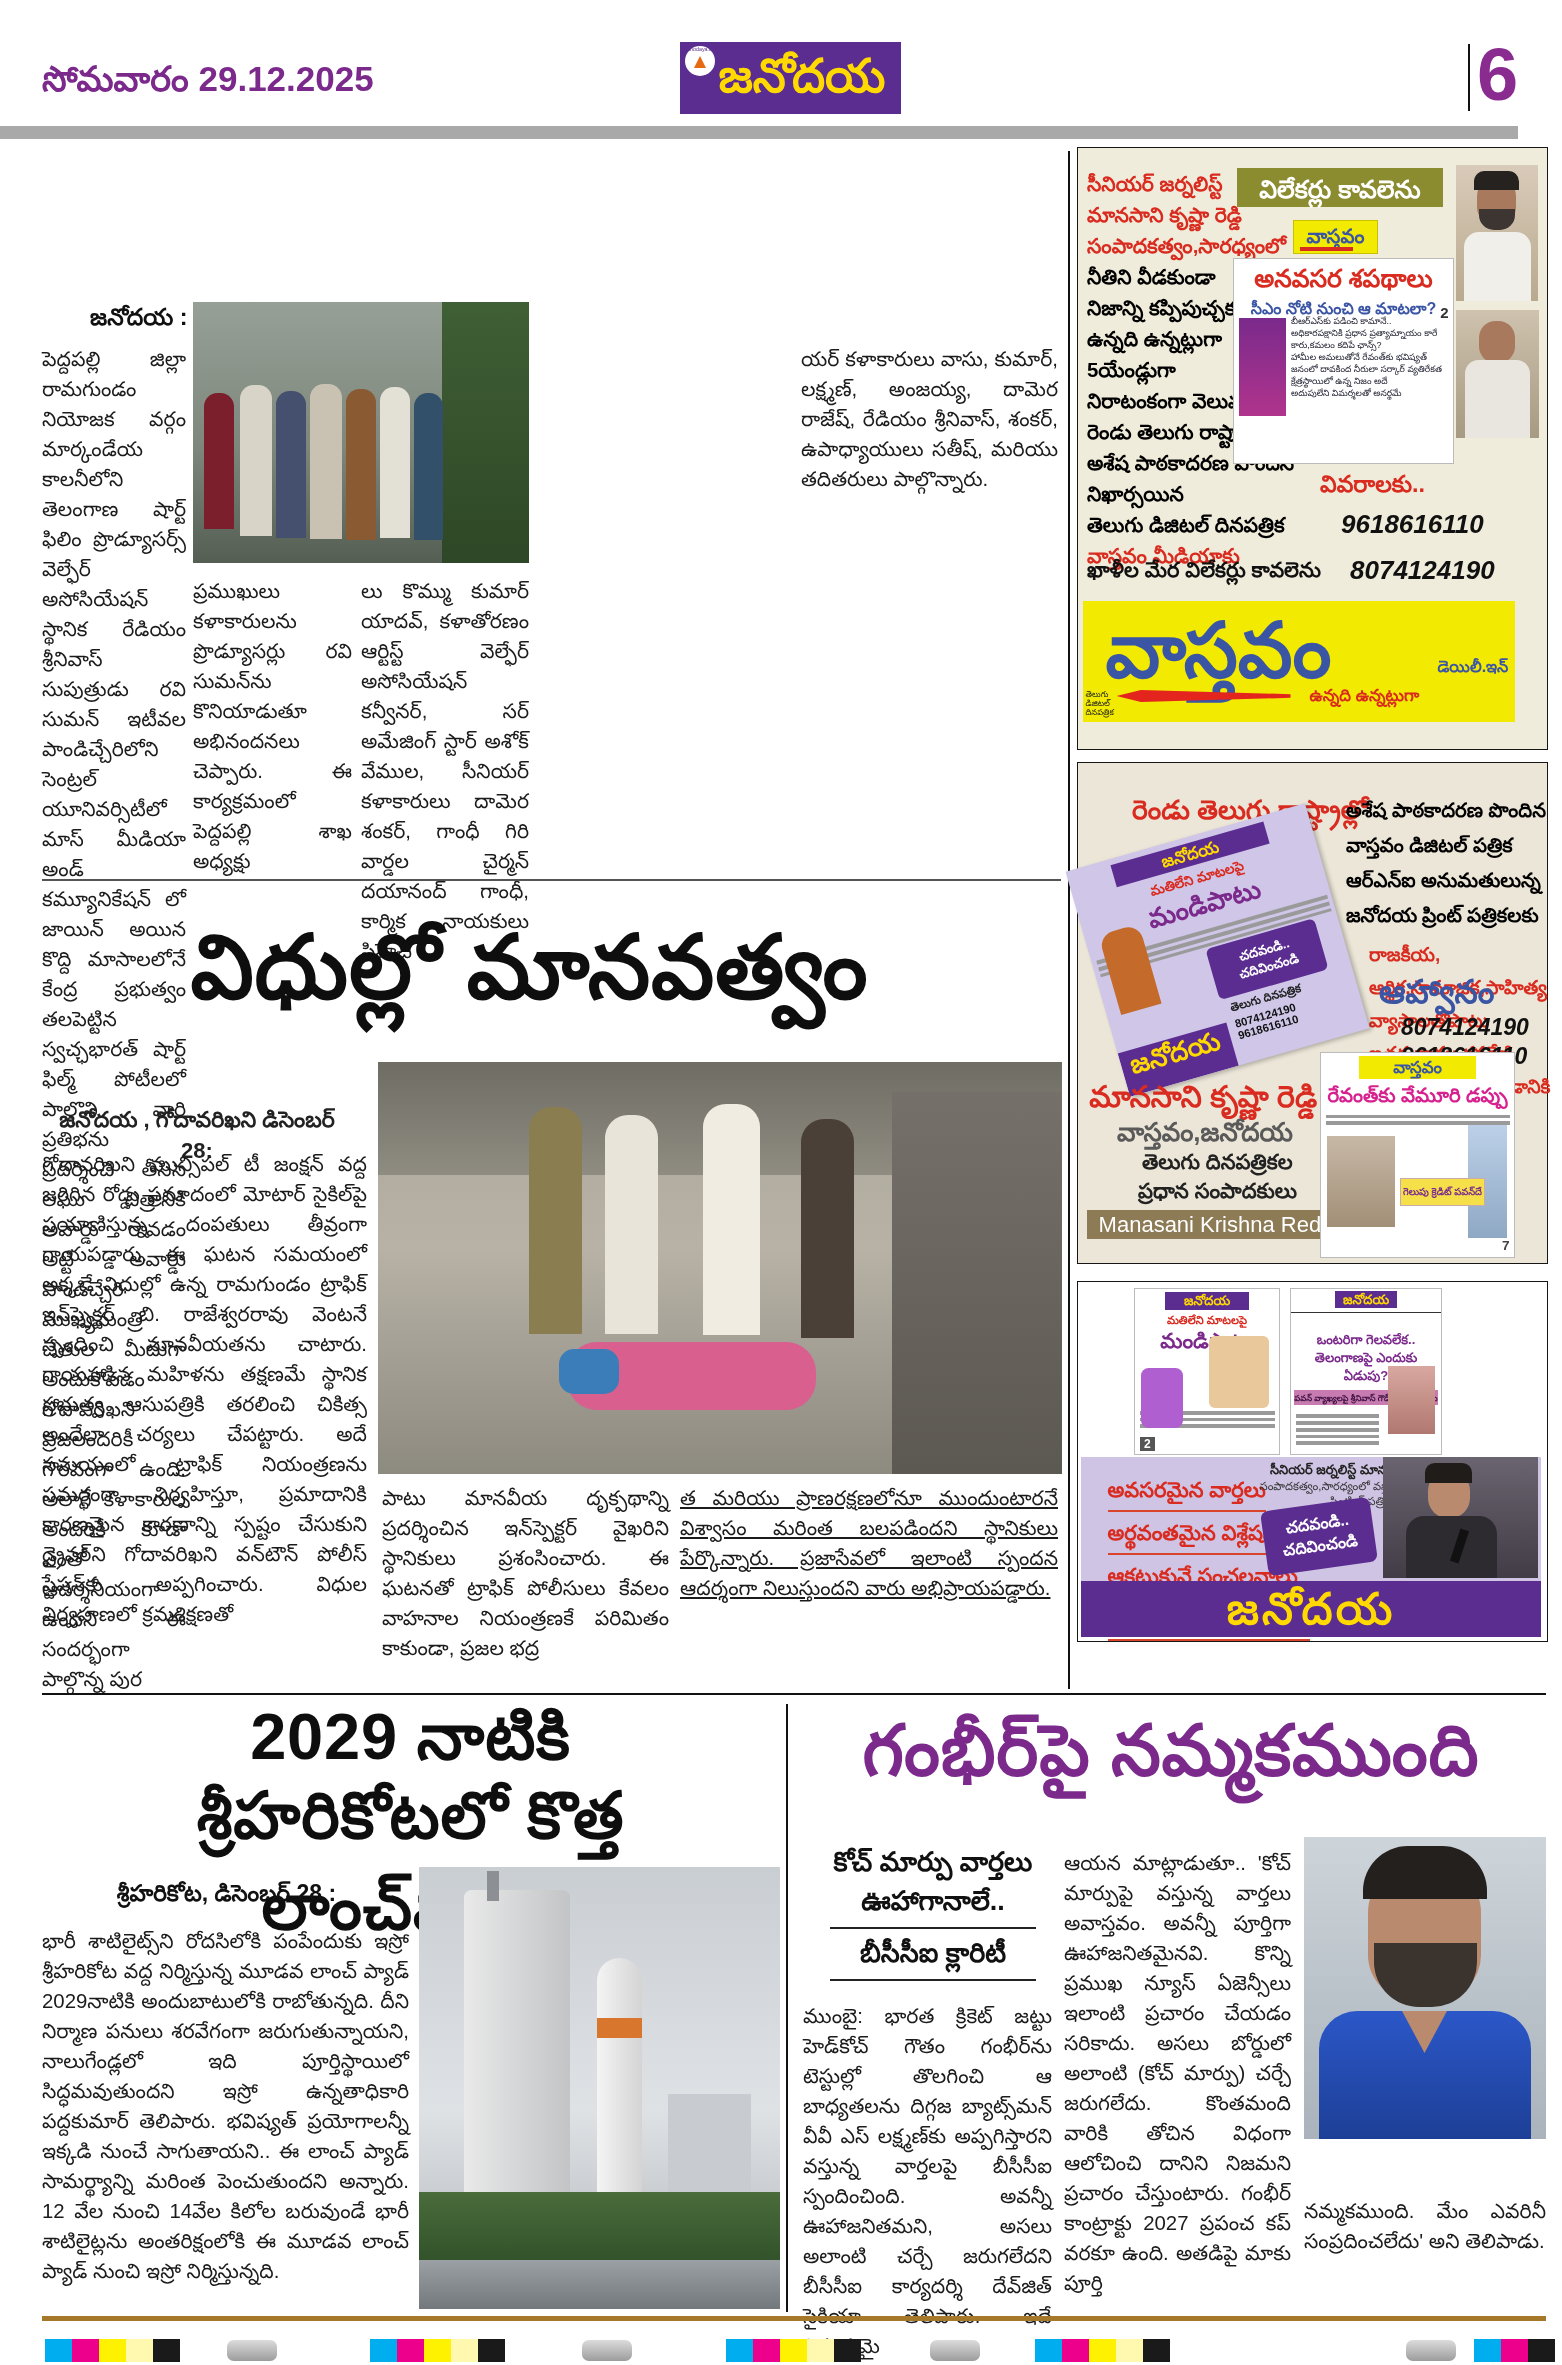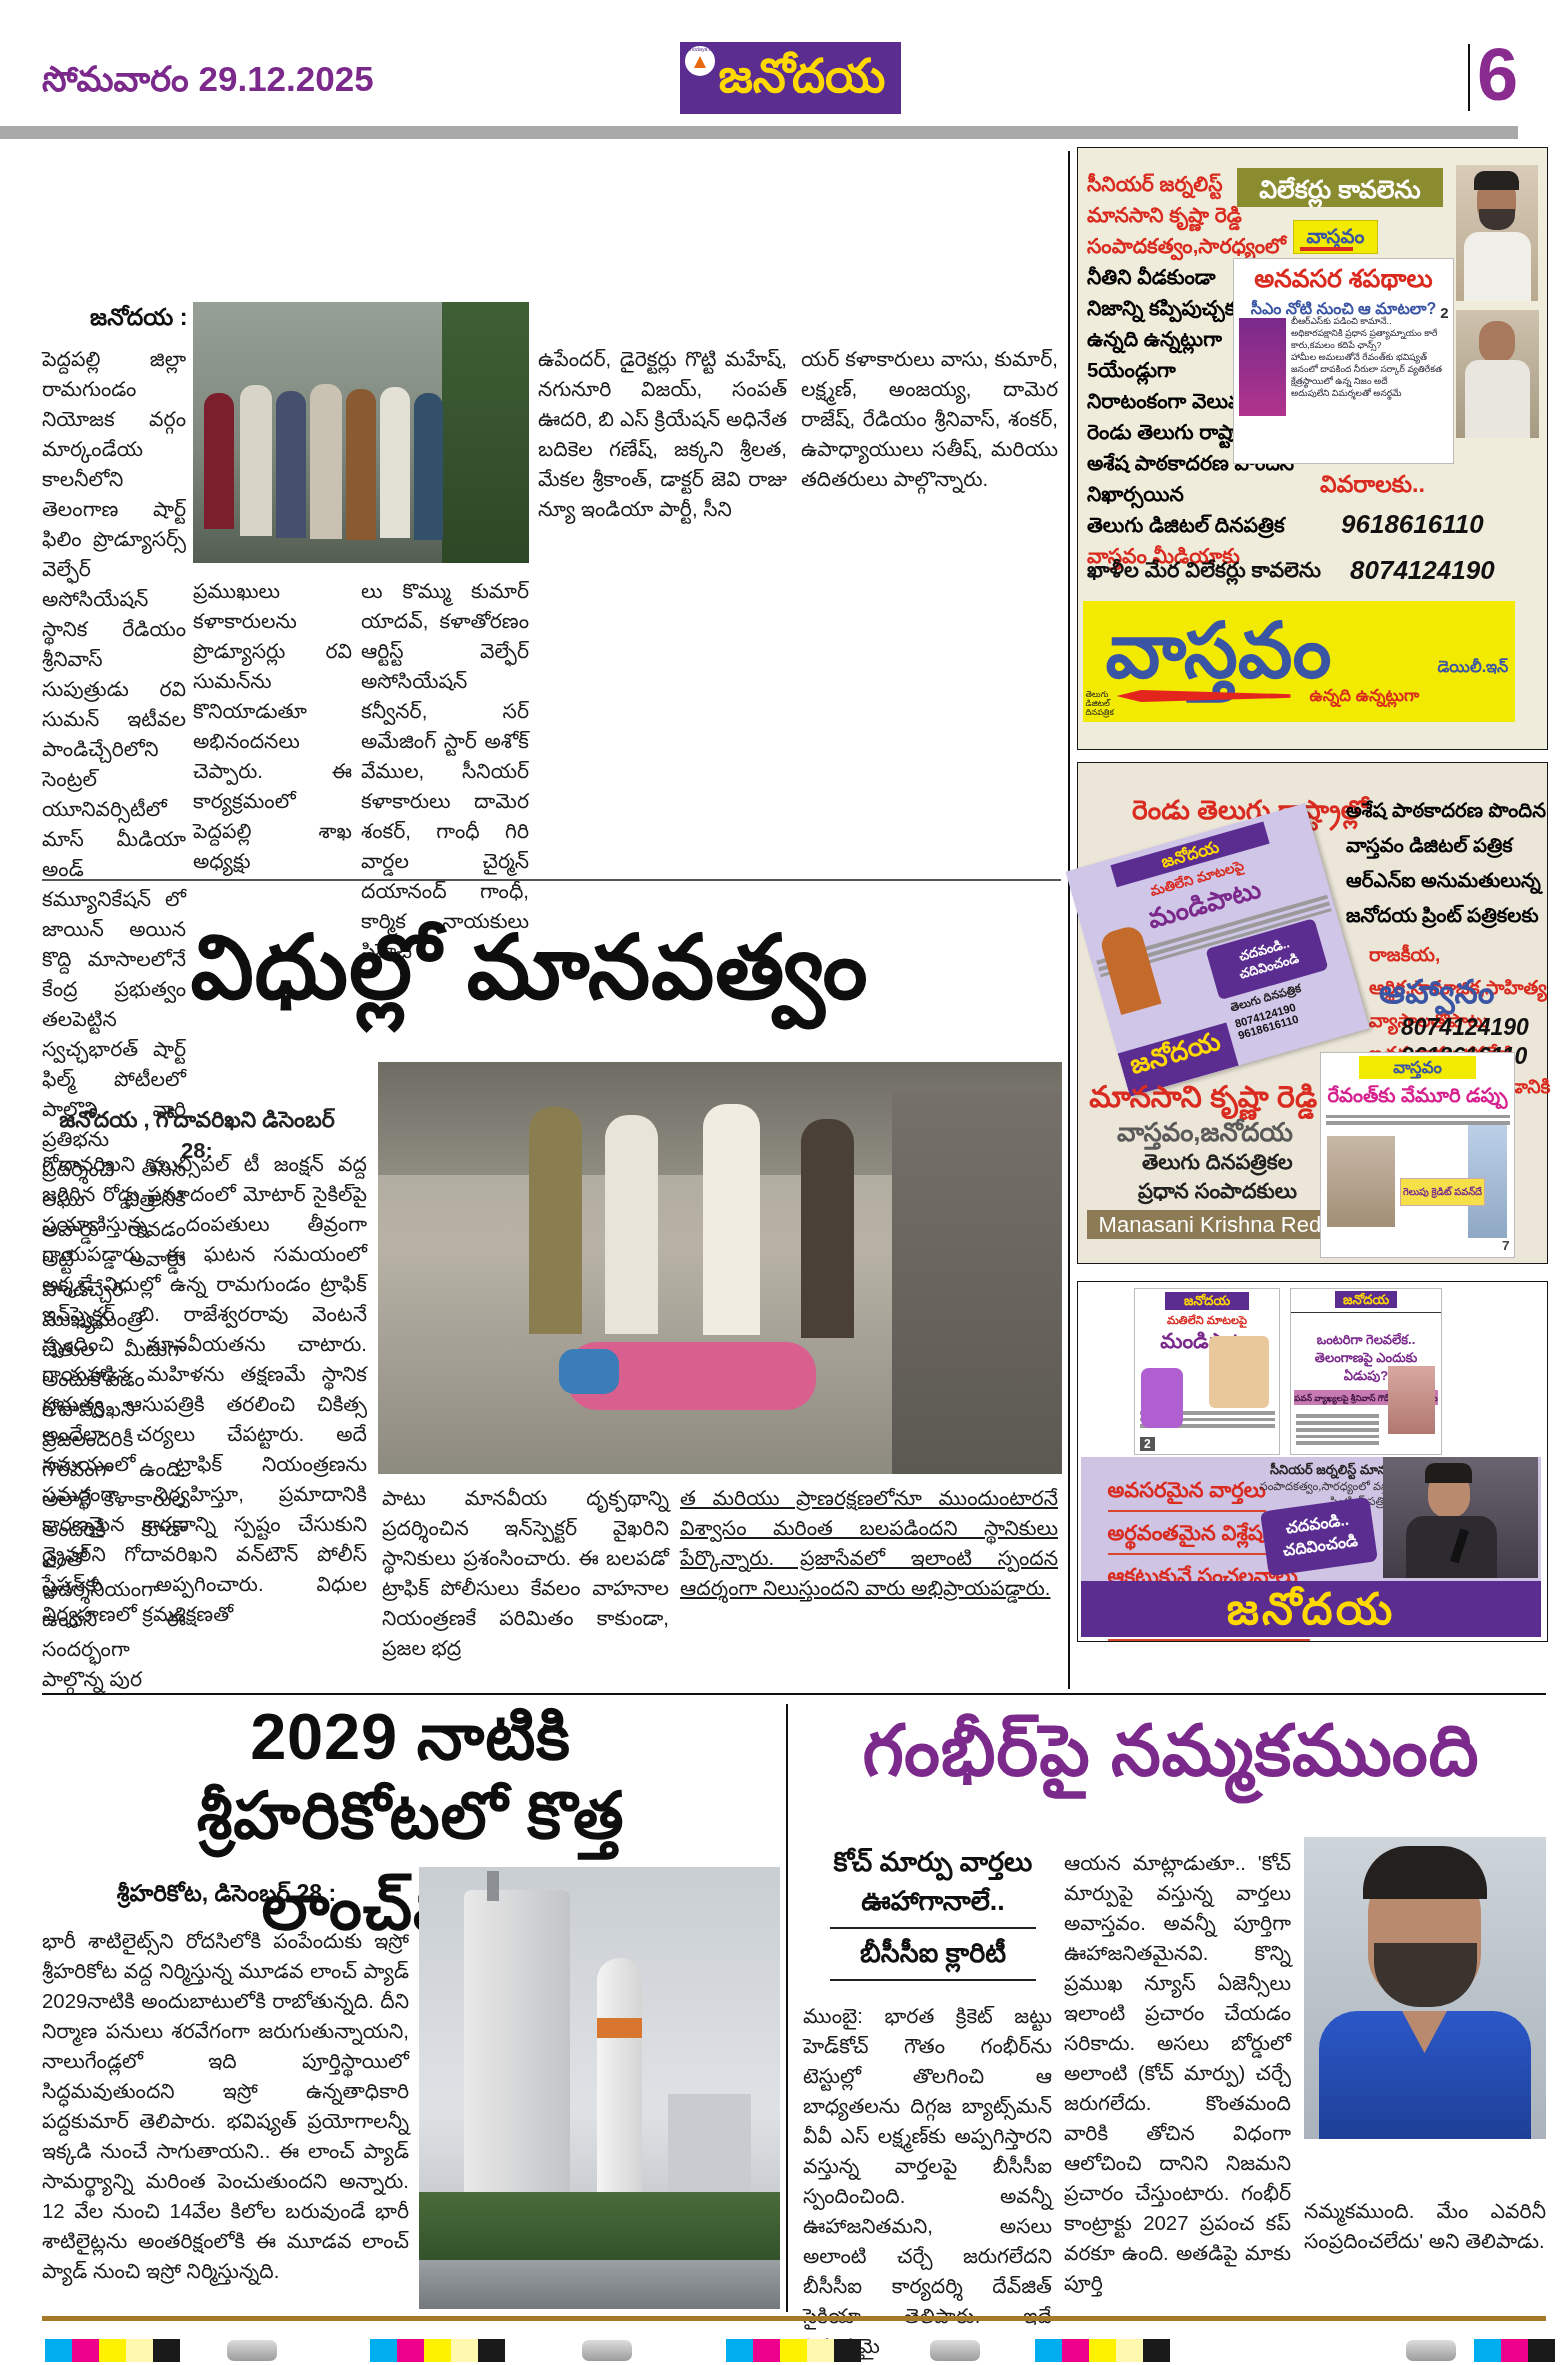--- a/index.html
+++ b/index.html
@@ -58,41 +58,40 @@
     <div class="abs" style="left:83px;top:89px;width:30px;height:147px;background:#44506e;border-radius:13.6px 13.6px 0 0;"></div>
     <div class="abs" style="left:117px;top:82px;width:32px;height:155px;background:#c9c2b2;border-radius:13.6px 13.6px 0 0;"></div>
     <div class="abs" style="left:153px;top:87px;width:30px;height:151px;background:#8a5a32;border-radius:13.6px 13.6px 0 0;"></div>
     <div class="abs" style="left:187px;top:85px;width:30px;height:151px;background:#e3e0d6;border-radius:13.6px 13.6px 0 0;"></div>
     <div class="abs" style="left:221px;top:91px;width:29px;height:147px;background:#32506a;border-radius:13.6px 13.6px 0 0;"></div>
   </div>
 
   <div class="abs bt" style="left:42px;top:344px;width:144px;height:529px;">పెద్దపల్లి జిల్లా రామగుండం నియోజక వర్గం మార్కండేయ కాలనీలోని తెలంగాణ షార్ట్ ఫిలిం ప్రొడ్యూసర్స్ వెల్ఫేర్ అసోసియేషన్ స్థానిక రేడియం శ్రీనివాస్ సుపుత్రుడు రవి సుమన్ ఇటీవల పాండిచ్చేరిలోని సెంట్రల్ యూనివర్సిటీలో మాస్ మీడియా అండ్ కమ్యూనికేషన్ లో జాయిన్ అయిన కొద్ది మాసాలలోనే కేంద్ర ప్రభుత్వం తలపెట్టిన స్వచ్ఛభారత్ షార్ట్ ఫిల్మ్ పోటీలలో పాల్గొని వారి ప్రతిభను ప్రదర్శించి తీసిన లఘు చిత్రానికి అవార్డు రావడం అట్టి అవార్డు పాండిచ్చేరి ముఖ్యమంత్రి చేతుల మీదుగా అందుకోవడం గోదావరిఖని ప్రజలందరికీ గౌరవంగా ఉంది. అలాగే కళాకారుల అందరికీ కూడా ఎంతో ఆదర్శనీయంగా ఉందని ఈ సందర్భంగా పాల్గొన్న పుర</div>
   <div class="abs bt" style="left:193px;top:576px;width:159px;height:295px;">ప్రముఖులు కళాకారులను ప్రొడ్యూసర్లు రవి సుమన్‌ను కొనియాడుతూ అభినందనలు చెప్పారు. ఈ కార్యక్రమంలో పెద్దపల్లి శాఖ అధ్యక్షు</div>
   <div class="abs bt" style="left:361px;top:576px;width:168px;height:295px;">లు కొమ్ము కుమార్ యాదవ్, కళాతోరణం ఆర్టిస్ట్ వెల్ఫేర్ అసోసియేషన్ కన్వీనర్, సర్ అమేజింగ్ స్టార్ అశోక్ వేముల, సీనియర్ కళాకారులు దామెర శంకర్, గాంధీ గిరి వార్డల చైర్మన్ దయానంద్ గాంధీ, కార్మిక నాయకులు సిహెచ్</div>
-  <div class="abs bt" style="left:538px;top:344px;width:249px;height:529px;">ఉపేందర్, డైరెక్టర్లు గొట్టి మహేష్, నగునూరి విజయ్, సంపత్ ఊదరి, బి ఎస్ క్రియేషన్ అధినేత బదికెల గణేష్, జక్కని శ్రీలత, మేకల శ్రీకాంత్, డాక్టర్ జెవి రాజు న్యూ ఇండియా పార్టీ, సీని</div>
   <div class="abs bt" style="left:801px;top:344px;width:257px;height:529px;">యర్ కళాకారులు వాసు, కుమార్, లక్ష్మణ్, అంజయ్య, దామెర రాజేష్, రేడియం శ్రీనివాస్, శంకర్, ఉపాధ్యాయులు సతీష్, మరియు తదితరులు పాల్గొన్నారు.</div>
 
   <div class="abs" style="left:42px;top:879px;width:1019px;height:1.5px;background:#555;"></div>
 
   <div class="abs hl" style="left:42px;top:916px;width:975px;font-size:89px;color:#0e0e0e;">విధుల్లో మానవత్వం</div>
   <div class="abs b ctr" style="left:42px;top:1107px;width:310px;font-size:22px;color:#222;">జనోదయ , గోదావరిఖని డిసెంబర్ 28:</div>
 
   <div class="abs phbg" style="left:378px;top:1062px;width:684px;height:412px;background:linear-gradient(#a9a49a 0%,#b8b2a6 45%,#8d8a80 100%);">
     <div class="abs" style="left:0;top:0;width:684px;height:113px;background:linear-gradient(#6f6c64,#8f8c82);"></div>
     <div class="abs" style="left:151px;top:45px;width:53px;height:227px;background:#8a7d4f;border-radius:23px 23px 0 0;"></div>
     <div class="abs" style="left:227px;top:53px;width:53px;height:219px;background:#e8e4da;border-radius:23px 23px 0 0;"></div>
     <div class="abs" style="left:325px;top:42px;width:57px;height:231px;background:#f0ece2;border-radius:23px 23px 0 0;"></div>
     <div class="abs" style="left:423px;top:57px;width:53px;height:219px;background:#4a4038;border-radius:23px 23px 0 0;"></div>
     <div class="abs" style="left:189px;top:280px;width:249px;height:68px;background:#d85f8e;border-radius:30px;"></div>
     <div class="abs" style="left:181px;top:287px;width:60px;height:45px;background:#3a7db8;border-radius:15px;"></div>
     <div class="abs" style="left:514px;top:30px;width:170px;height:382px;background:linear-gradient(#75716a,#5c5952);"></div>
   </div>
 
   <div class="abs bt" style="left:42px;top:1149px;width:325px;height:540px;">గోదావరిఖని మున్సిపల్ టీ జంక్షన్ వద్ద జరిగిన రోడ్డు ప్రమాదంలో మోటార్ సైకిల్‌పై ప్రయాణిస్తున్న దంపతులు తీవ్రంగా గాయపడ్డారు. ఈ ఘటన సమయంలో అక్కడే విధుల్లో ఉన్న రామగుండం ట్రాఫిక్ ఇన్‌స్పెక్టర్ బి. రాజేశ్వరరావు వెంటనే స్పందించి మానవీయతను చాటారు. గాయపడిన మహిళను తక్షణమే స్థానిక ప్రభుత్వ ఆసుపత్రికి తరలించి చికిత్స అందేలా చర్యలు చేపట్టారు. అదే సమయంలో ట్రాఫిక్ నియంత్రణను సమర్థంగా నిర్వహిస్తూ, ప్రమాదానికి కారణమైన కారణాన్ని స్పష్టం చేసుకుని డ్రైవర్‌ని గోదావరిఖని వన్‌టౌన్ పోలీస్ స్టేషన్‌కు అప్పగించారు. విధుల నిర్వహణలో క్రమశిక్షణతో</div>
-  <div class="abs bt" style="left:382px;top:1483px;width:287px;height:204px;">పాటు మానవీయ దృక్పథాన్ని ప్రదర్శించిన ఇన్‌స్పెక్టర్ వైఖరిని స్థానికులు ప్రశంసించారు. ఈ బలపడో ట్రాఫిక్ పోలీసులు కేవలం వాహనాల నియంత్రణకే పరిమితం కాకుండా, ప్రజల భద్ర</div>
+  <div class="abs bt" style="left:382px;top:1483px;width:287px;height:204px;">పాటు మానవీయ దృక్పథాన్ని ప్రదర్శించిన ఇన్‌స్పెక్టర్ వైఖరిని స్థానికులు ప్రశంసించారు. ఈ ఘటనతో ట్రాఫిక్ పోలీసులు కేవలం వాహనాల నియంత్రణకే పరిమితం కాకుండా, ప్రజల భద్ర</div>
   <div class="abs bt" style="left:680px;top:1483px;width:378px;height:204px;text-decoration:underline;">త మరియు ప్రాణరక్షణలోనూ ముందుంటారనే విశ్వాసం మరింత బలపడిందని స్థానికులు పేర్కొన్నారు. ప్రజాసేవలో ఇలాంటి స్పందన ఆదర్శంగా నిలుస్తుందని వారు అభిప్రాయపడ్డారు.</div>
 
   <div class="abs" style="left:42px;top:1693px;width:1504px;height:2.3px;background:#111;"></div>
 
   <div class="abs" style="left:786px;top:1704px;width:2.3px;height:608px;background:#111;"></div>
 
   <div class="abs hl" style="left:42px;top:1699px;width:737px;font-size:65px;color:#0e0e0e;">2029 నాటికి</div>
   <div class="abs hl" style="left:42px;top:1778px;width:737px;font-size:65px;color:#0e0e0e;">శ్రీహరికోటలో కొత్త లాంచ్‌ప్యాడ్</div>
   <div class="abs b ctr" style="left:45px;top:1880px;width:363px;font-size:23px;color:#111;">శ్రీహరికోట, డిసెంబర్ 28 :</div>
 

